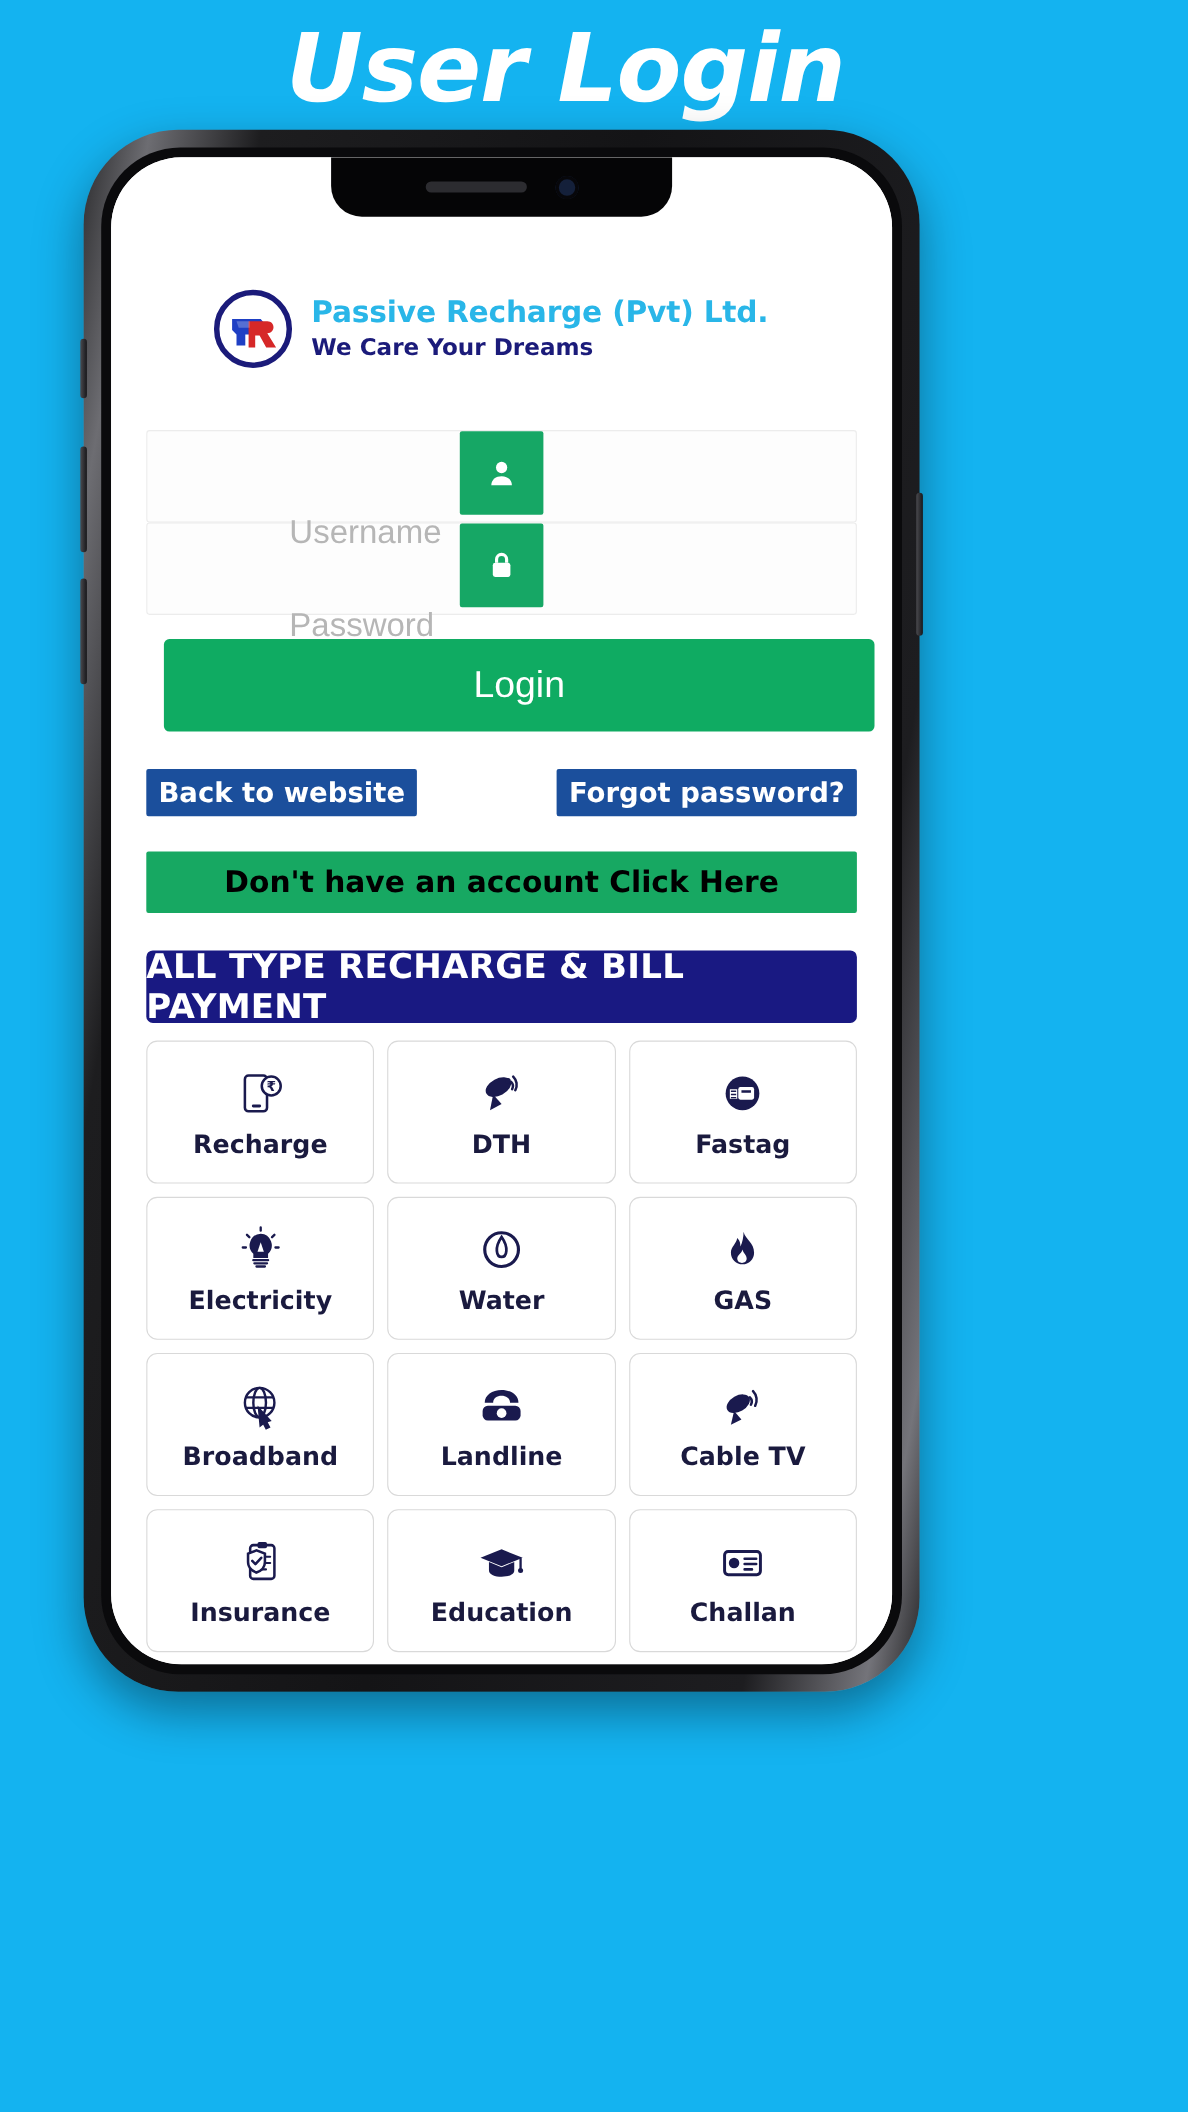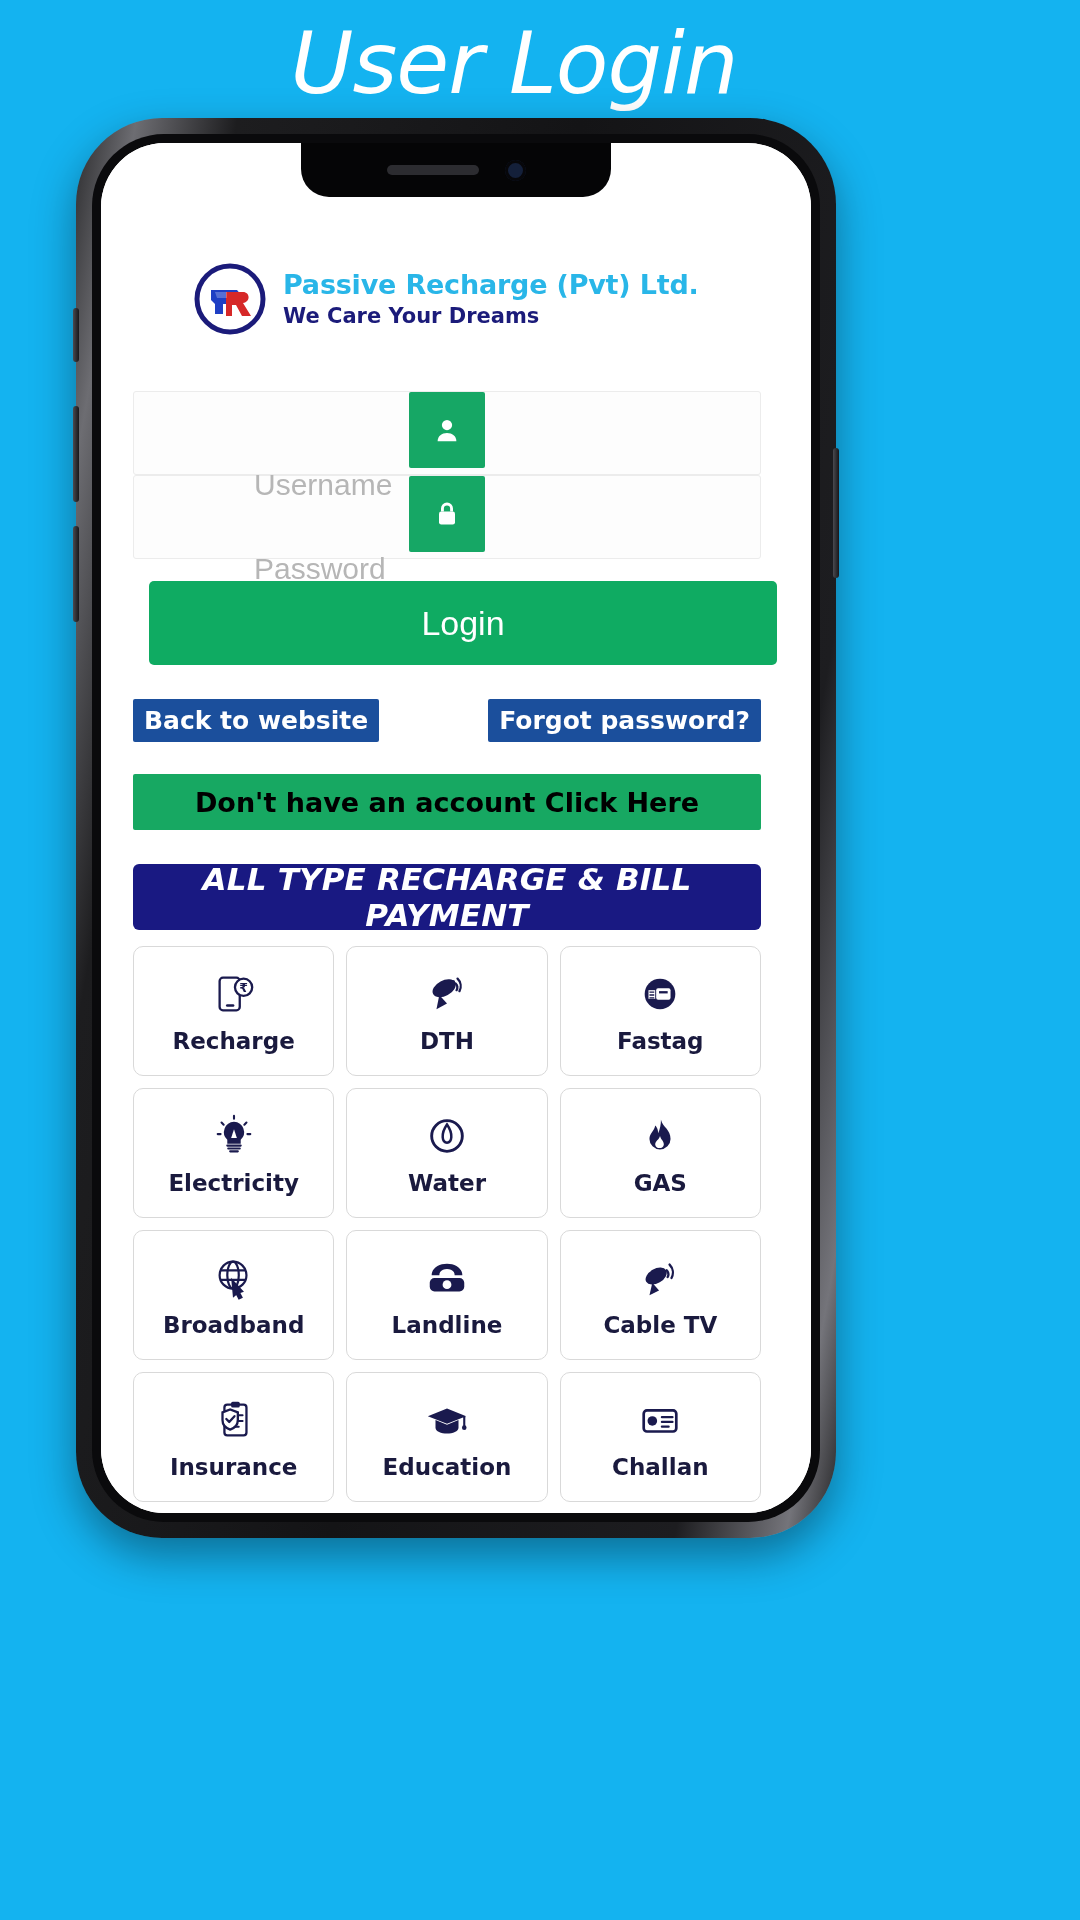--- a/index.html
+++ b/index.html
@@ -15,21 +15,21 @@
 
   
   .page-title {
     position: absolute;
     top: 8px;
     left: 0;
     width: 1028px;
     text-align: center;
     font-size: 86px;
     line-height: 110px;
-    font-weight: normal;
+    font-weight: bold;
     font-style: italic;
     color: #ffffff;
     letter-spacing: -1px;
     font-family: "DejaVu Sans", sans-serif;
   }
 
   
   .phone-frame {
     position: absolute;
     left: 76px;
@@ -94,21 +94,21 @@
   }
   .sb-left-1 { left: -3px; top: 190px;  width: 6px; height: 54px; }
   .sb-left-2 { left: -3px; top: 288px;  width: 6px; height: 96px; }
   .sb-left-3 { left: -3px; top: 408px;  width: 6px; height: 96px; }
   .sb-right-1{ right: -3px; top: 330px; width: 6px; height: 130px; }
 
   
   .app {
     position: absolute;
     inset: 0;
-    padding: 108px 50px 0 32px;
+    padding: 108px 32px 0 32px;
     background: #ffffff;
   }
 
   
   .brand {
     display: flex;
     align-items: center;
     gap: 16px;
     padding-left: 60px;
     height: 96px;
@@ -213,28 +213,26 @@
   }
 
   
   .services-bar {
     margin-top: 34px;
     height: 66px;
     background: #191982;
     color: #ffffff;
     font-size: 31px;
     font-weight: bold;
-    font-style: italic;
     display: flex;
     align-items: center;
     justify-content: center;
     border-radius: 6px;
     letter-spacing: .2px;
     font-family: "DejaVu Sans", sans-serif;
-    text-align: center;
   }
 
   
   .services-grid {
     margin-top: 16px;
     display: grid;
     grid-template-columns: repeat(3, 1fr);
     gap: 12px;
   }
   .service-tile {

